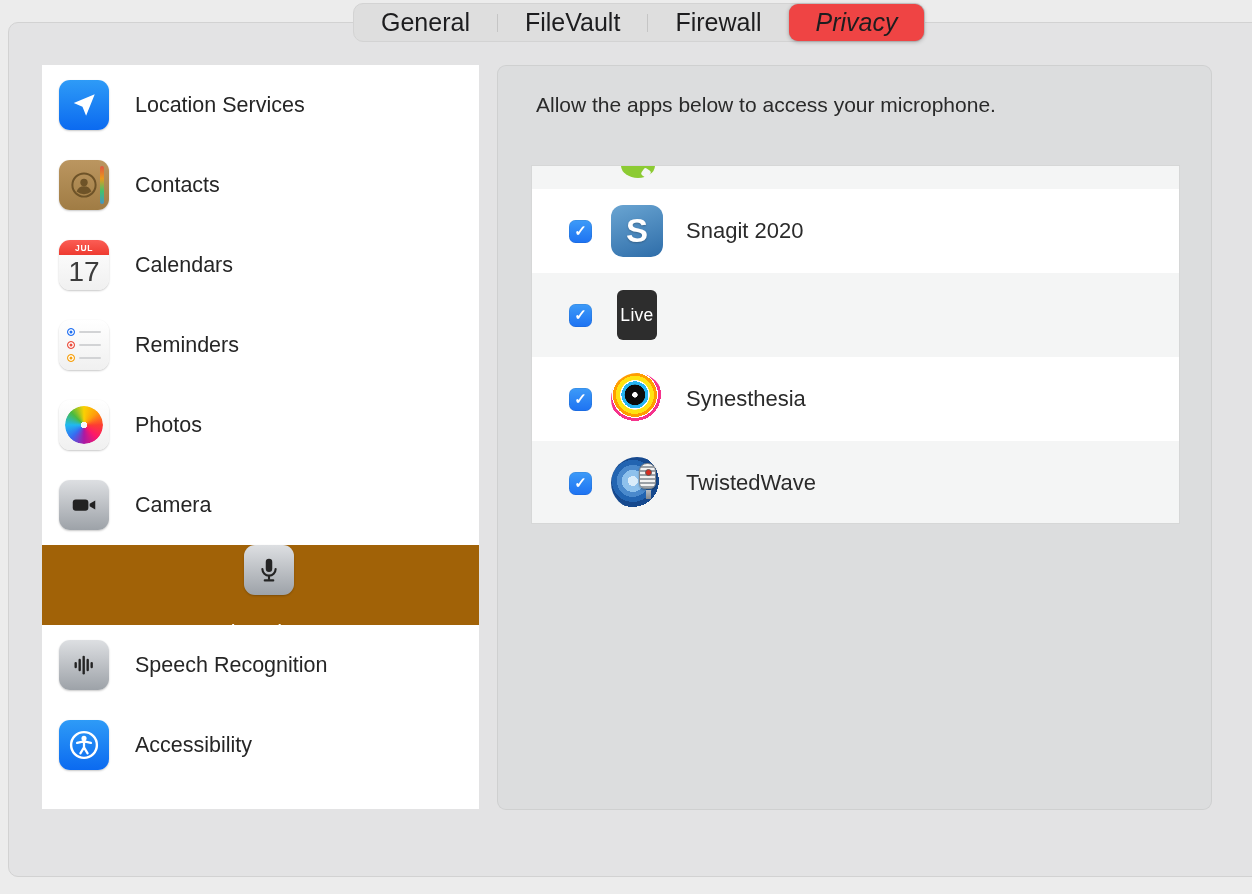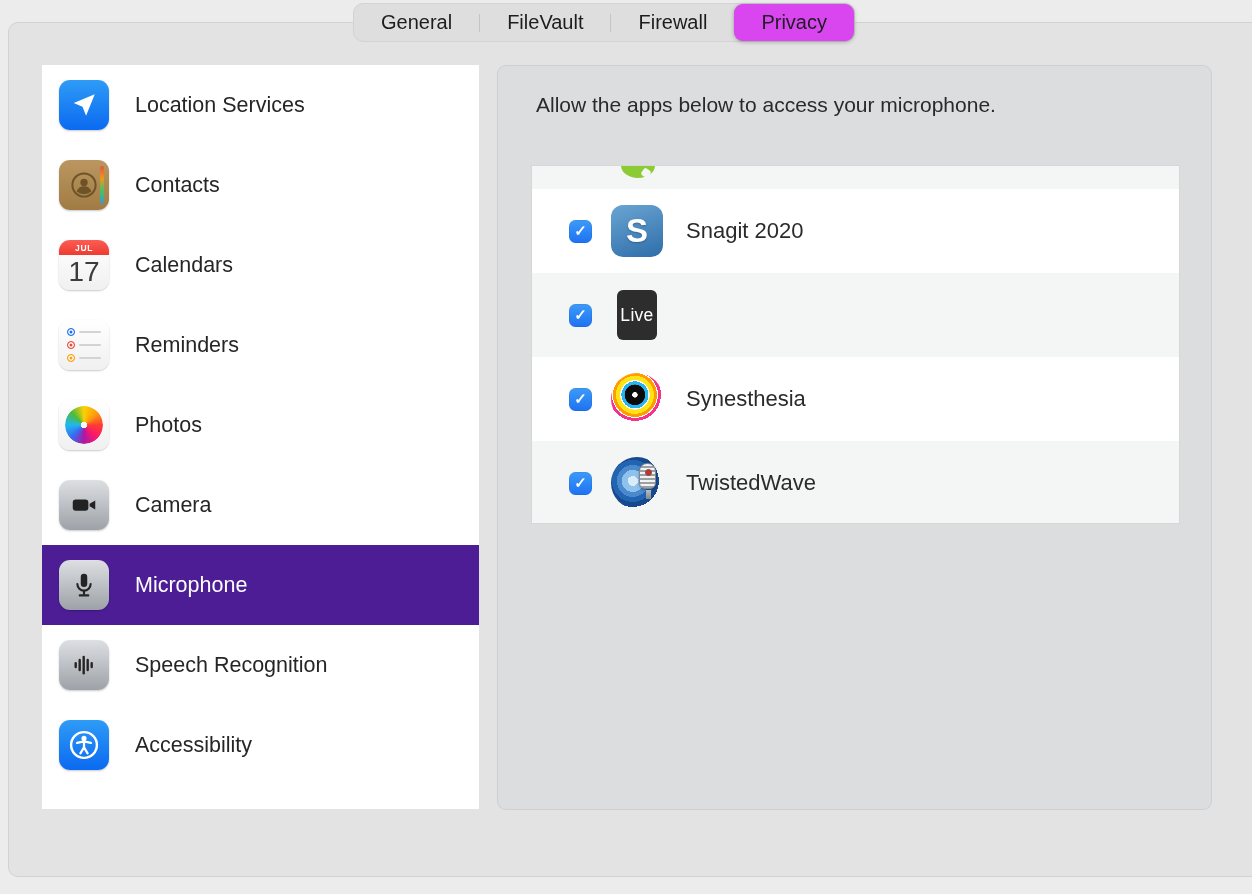--- a/index.html
+++ b/index.html
@@ -20,41 +20,42 @@
   
   .tabbar {
     position:absolute; left:353px; top:3px; height:39px;
     background:#dedede;
     border:1px solid #d3d3d3;
     border-radius:10px;
     display:flex; align-items:center;
     z-index:5;
   }
   .tab {
-    font-size:20px; color:#1d1d1f;
+    font-size:25px; color:#1d1d1f;
     padding:16px 27px; height:100%;
     display:flex; align-items:center;
     cursor:default; white-space:nowrap;
   }
   .tab.active {
-    background:#d946ef;
+    background:#ef4444;
     border-radius:9px;
     box-shadow:0 1px 4px rgba(0,0,0,.28), 0 0 1px rgba(0,0,0,.2);
+    font-style:italic;
   }
   .tab-sep { width:1px; height:18px; background:#c5c5c5; flex:0 0 auto; }
   
   .sidebar {
     position:absolute; left:42px; top:65px; width:437px; height:744px;
     background:#ffffff; overflow:hidden;
   }
   .side-row {
     height:80px; display:flex; align-items:center;
     padding-left:17px; gap:26px;
   }
-  .side-row.selected { background:#4c1d95; }
+  .side-row.selected { background:#a16207;flex-direction:column; }
   .side-label { font-size:21.5px; color:#262626; }
   .side-row.selected .side-label { color:#ffffff; }
   .app-badge {
     width:50px; height:50px; border-radius:11px; flex:0 0 auto;
     position:relative; display:flex; align-items:center; justify-content:center;
     box-shadow:0 1px 2px rgba(0,0,0,.22);
   }
   .badge-blue { background:linear-gradient(180deg,#2e9bf7,#0b6af0); }
   .badge-gray { background:linear-gradient(180deg,#dddfe2,#9da2a8); }
   .badge-white { background:linear-gradient(180deg,#ffffff,#f0f0f0); }

